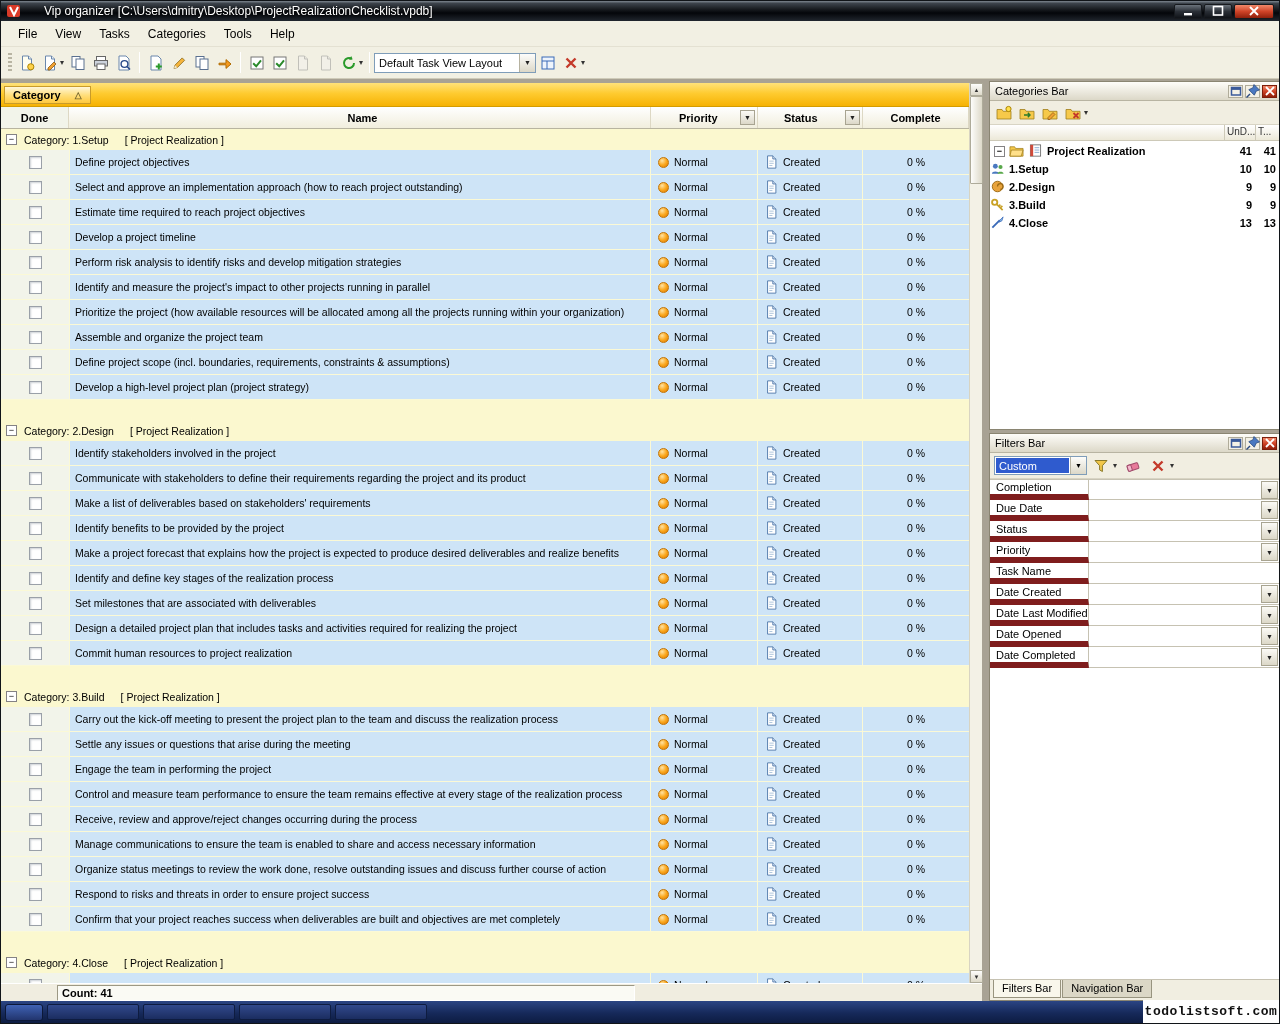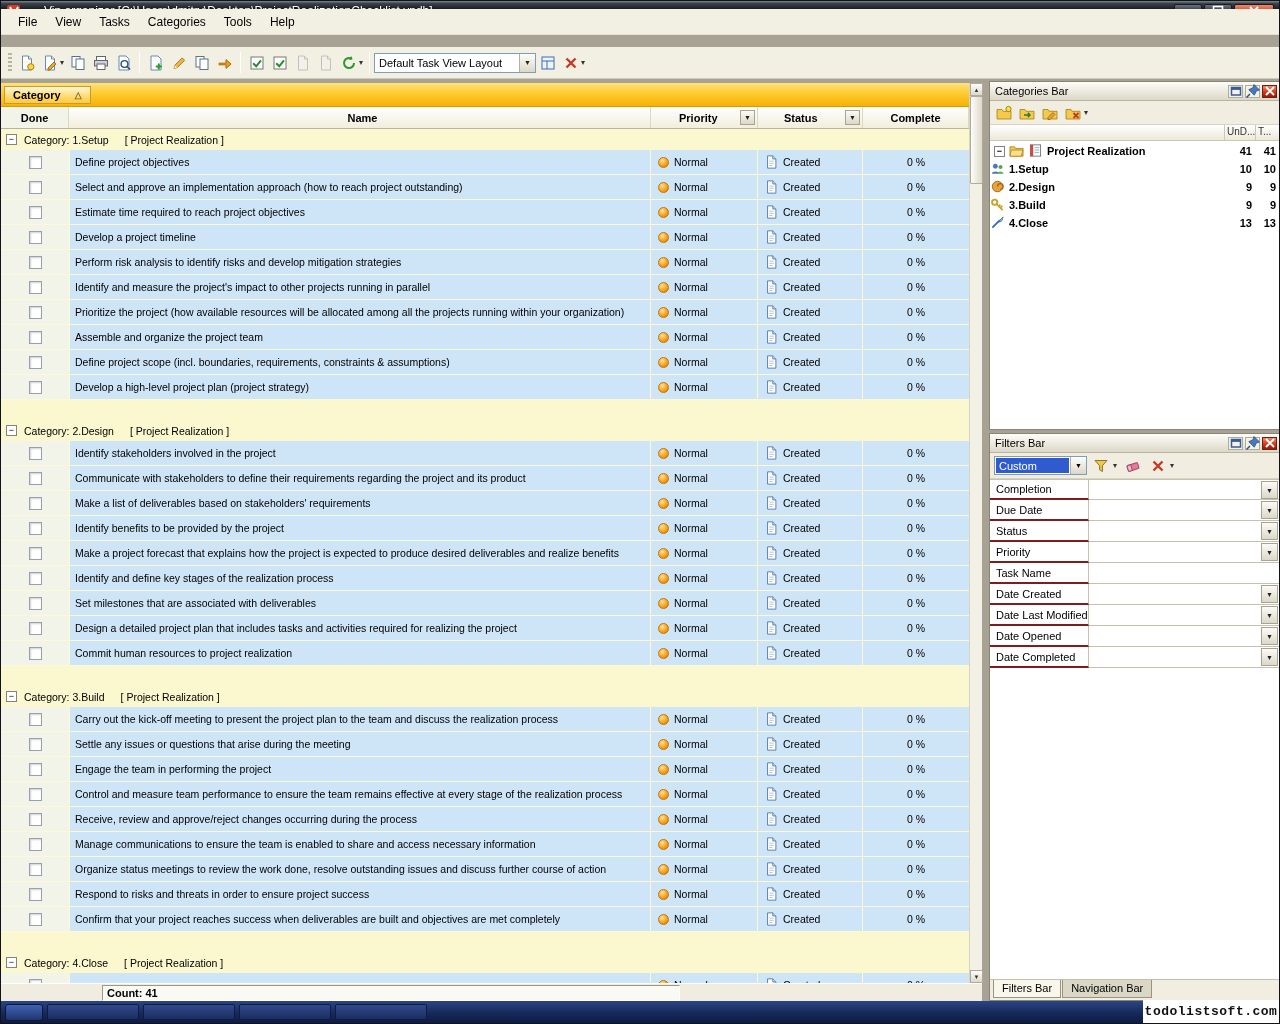--- a/index.html
+++ b/index.html
@@ -11,21 +11,21 @@
   .titlebar{position:absolute;top:0;left:0;right:0;height:20px;display:flex;align-items:center;padding:0 5px;
     background:linear-gradient(180deg,#7d868f 0%,#3c434b 12%,#14171b 45%,#04060a 60%,#20262e 100%);color:#fff}
   .titlebar .title-text{margin-left:22px;font-size:12px;text-shadow:0 1px 2px #000;white-space:nowrap}
   .winbtns{margin-left:auto;display:flex;gap:2px}
   .winbtn{width:28px;height:15px;border-radius:2px;border:1px solid #171a1e;display:flex;align-items:center;justify-content:center;
     background:linear-gradient(180deg,#6b737c,#2a2f36 50%,#101318)}
   .winbtn.close{background:linear-gradient(180deg,#f0886a,#cf4428 50%,#90200c);width:40px}
   .winbtn svg{width:12px;height:12px}
 
   
-  .menubar{position:absolute;top:8px;left:0;right:0;height:26px;background:#f2f0e3;display:flex;align-items:center;padding-left:8px;border-bottom:1px solid #e4e1d2}
+  .menubar{position:absolute;top:20px;left:0;right:0;height:26px;background:#f2f0e3;display:flex;align-items:center;padding-left:8px;border-bottom:1px solid #e4e1d2}
   .menu-item{padding:3px 9px;font-size:12px;cursor:default}
   .toolbar{position:absolute;top:46px;left:0;right:0;height:32px;background:#f2f0e3;display:flex;align-items:center;padding-left:4px;border-bottom:1px solid #cfcbb9}
   .grip{width:4px;height:20px;margin:0 3px;background:repeating-linear-gradient(180deg,#b9b5a3 0 2px,#f2f0e3 2px 4px)}
   .tbtn{width:23px;height:23px;display:flex;align-items:center;justify-content:center;border:1px solid transparent;border-radius:2px}
   .tbtn svg{width:16px;height:16px}
   .tbtn.dim{opacity:.45}
   .caret{font-size:8px;color:#333;margin:0 2px 0 -1px}
   .tsep{width:1px;height:21px;background:#c4c0ae;border-right:1px solid #fff;margin:0 4px}
   .combo{display:flex;width:162px;height:20px;background:#fff;border:1px solid #7f9db9;align-items:center}
   .combo .combo-text{flex:1;padding-left:4px;white-space:nowrap;overflow:hidden;font-size:11px}
@@ -59,21 +59,21 @@
   .chk{width:13px;height:13px;background:#fff;border:1px solid #9aa0a8;box-shadow:inset 1px 1px 2px #cdd1d6}
   .ball{width:11px;height:11px;border-radius:50%;margin:0 5px 0 7px;background:radial-gradient(circle at 35% 30%,#ffe2a2 0%,#fba81e 50%,#dd7600 100%);border:1px solid #c27405}
   .pageic{width:13px;height:14px;margin:0 5px 0 7px;display:inline-flex}
   .pageic svg{width:13px;height:14px}
 
   .vscroll{position:absolute;top:0;right:0;width:13px;height:900px;background:#f3f1e6;border-left:1px solid #d8d4c2}
   .sbtn{position:absolute;left:0;width:13px;height:13px;background:linear-gradient(#fdfdfb,#ddd9c9);border:1px solid #aeab9a;display:flex;align-items:center;justify-content:center;font-size:6px;color:#333}
   .sbtn.up{top:0}.sbtn.down{bottom:0}
   .sthumb{position:absolute;left:0;top:13px;width:13px;height:88px;background:linear-gradient(90deg,#fdfdfb,#ddd9c9);border:1px solid #aeab9a;border-radius:1px}
   .panel-status{position:absolute;bottom:0;left:0;width:981px;height:18px;background:#f0ede0;border-top:1px solid #fff;display:flex;align-items:center}
-  .count-box{margin-left:101px;width:578px;height:16px;background:#fafaf4;border:1px solid;border-color:#9c9884 #fff #fff #9c9884;display:flex;align-items:center;padding-left:4px;font-weight:bold}
+  .count-box{margin-left:56px;width:578px;height:16px;background:#fafaf4;border:1px solid;border-color:#9c9884 #fff #fff #9c9884;display:flex;align-items:center;padding-left:4px;font-weight:bold}
 
   
   .rpanel{position:absolute;left:988px;width:291px;border:1px solid #8a8572;background:#f1eee1;display:flex;flex-direction:column}
   .cat-panel{top:80px;height:349px}
   .filters-panel{top:432px;height:568px}
   .p-head{height:19px;flex:0 0 19px;background:linear-gradient(#fefdf9,#dcd8c8);border-bottom:1px solid #b8b4a2;display:flex;align-items:center;padding:0 2px 0 5px}
   .p-title{flex:1;font-size:11px}
   .phbtn{width:15px;height:13px;margin-left:2px;border:1px solid #b0ac9a;background:#f4f1e6;display:flex;align-items:center;justify-content:center}
   .phbtn svg{width:10px;height:10px}
   .phbtn.red{background:linear-gradient(#ef8668,#cb3d20 55%,#8d1f0b);border-color:#7c1d0a}
@@ -92,21 +92,21 @@
   .num{position:absolute;text-align:right}
   .n1{right:27px;width:26px}.n2{right:3px;width:22px}
 
   .f-toolbar{height:26px;flex:0 0 26px;display:flex;align-items:center;padding-left:4px;gap:2px;border-bottom:1px solid #d8d4c4}
   .f-combo{display:flex;width:93px;height:19px;background:#fff;border:1px solid #7f9db9;align-items:center}
   .f-combo-text{flex:1;margin:1px;background:#2f5bce;color:#fff;padding:0 3px;height:15px;display:flex;align-items:center}
   .f-combo-btn{width:16px;height:17px;background:linear-gradient(#fdfdfb,#dcd8c8);border-left:1px solid #b6b2a0;display:flex;align-items:center;justify-content:center;font-size:7px}
   .f-body{flex:1;background:#fff;display:flex;flex-direction:column;overflow:hidden}
   .f-row{display:flex;height:21px;flex:0 0 21px}
   .f-row:first-child .f-label,.f-row:first-child .f-value{border-top:1px solid #c6c2b2}
-  .f-label{width:99px;background:#fff;border-right:1px solid #c6c2b2;border-bottom:2px solid #7f1d1d;display:flex;align-items:center;padding-left:6px;overflow:hidden;white-space:nowrap}
+  .f-label{width:99px;background:#fff;border-right:1px solid #c6c2b2;border-bottom:6px solid #7f1d1d;display:flex;align-items:center;padding-left:6px;overflow:hidden;white-space:nowrap}
   .f-value{flex:1;background:#fff;border-bottom:1px solid #c6c2b2;position:relative}
   .f-drop{position:absolute;right:1px;top:1px;width:17px;height:18px;background:linear-gradient(#fbfaf6,#dcd8c8);border:1px solid #a8a491;display:flex;align-items:center;justify-content:center;font-size:7px;color:#222}
   .f-filler{flex:1;background:#fff}
   .tabsbar{height:21px;flex:0 0 21px;background:#f1eee1;display:flex;align-items:flex-start;padding-left:3px;gap:1px;border-top:1px solid #c6c2b2}
   .tab{padding:2px 8px 3px 8px;font-size:11px;background:#dbd7c6;border:1px solid #98947f;border-top:none}
   .tab.active{background:#f9f7ec}
 
   
   .taskbar{position:absolute;left:0;right:0;bottom:0;height:22px;background:linear-gradient(180deg,#2b4584,#16295a 55%,#0d1c42);display:flex;align-items:center;gap:4px;padding-left:4px}
   .tb-start{width:38px;height:17px;border-radius:3px;background:linear-gradient(#3f62b4,#22356e);border:1px solid #0c1838}

